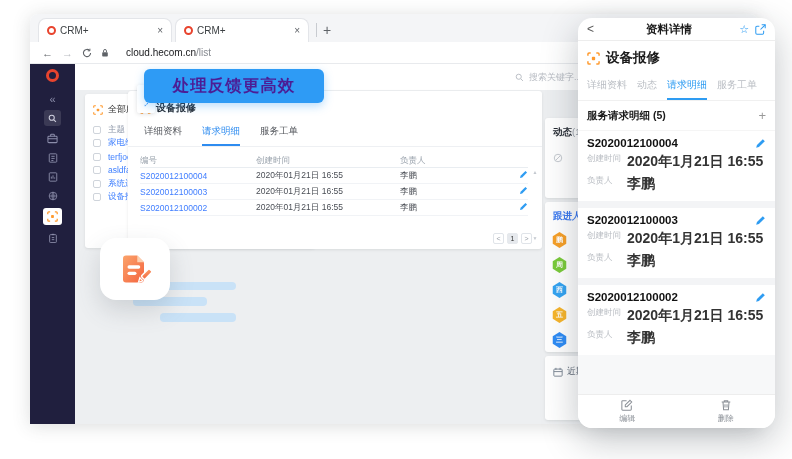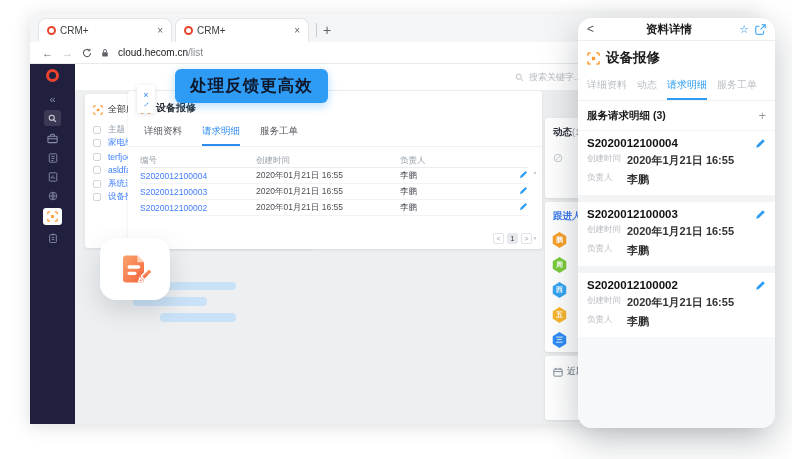--- a/index.html
+++ b/index.html
@@ -13,21 +13,21 @@
   .tab { width:134px; height:24px; background:#fff; border:1px solid #e3e5e9; border-bottom:none;
          border-radius:8px 8px 0 0; display:flex; align-items:center; gap:4px; padding:0 8px; margin-right:3px; }
   .favring { width:9px; height:9px; border:2.5px solid #e8442e; border-radius:50%; flex:none; }
   .tabtitle { flex:1; font-size:10px; color:#3c4043; }
   .tabx { font-size:10px; color:#5f6368; }
   .tabdiv { width:1px; height:14px; background:#c8cbd0; margin:0 6px 5px 4px; }
   .newtab { font-size:14px; color:#5f6368; margin-bottom:4px; }
   .urlbar { height:22px; background:#fff; border-bottom:1px solid #e8eaed; display:flex; align-items:center; gap:9px; padding:0 12px; }
   .navarr { font-size:11px; color:#5f6368; }
   .navarr.dim { color:#b9bcc1; }
-  .urltext { font-size:10px; color:#202124; }
+  .urltext { font-size:10px; color:#202124;margin-left:8px; }
   .urltext .path { color:#85898f; }
 
   
   .appwrap { display:flex; height:360px; }
   .sidebar { width:45px; background:#201f3e; display:flex; flex-direction:column; align-items:center; padding-top:5px; gap:6px; }
   .logoring { width:13px; height:13px; border:3.2px solid #e8442e; border-radius:50%; margin-bottom:6px; }
   .collapse { color:#8b8daa; font-size:11px; line-height:10px; }
   .sidebox { width:17px; height:16px; background:rgba(255,255,255,.12); border-radius:3px; display:flex; align-items:center; justify-content:center; }
   .sideicon { height:13px; display:flex; align-items:center; justify-content:center; }
   .sideactive { width:19px; height:17px; background:#fff; border-radius:3px; display:flex; align-items:center; justify-content:center; }
@@ -91,22 +91,22 @@
 
   
   .sk { position:absolute; background:#c9e2f7; border-radius:4px; height:8px; z-index:1; }
   .sk1 { left:85px; top:218px; width:76px; }
   .sk2 { left:58px; top:233px; width:74px; height:9px; }
   .sk3 { left:85px; top:249px; width:76px; height:9px; }
   .doccard { position:absolute; left:25px; top:174px; width:70px; height:62px; background:#fff; border-radius:16px;
              box-shadow:0 10px 24px rgba(80,90,100,.20); display:flex; align-items:center; justify-content:center; z-index:5; }
 
   
-  .callout { position:absolute; left:175px; top:69px; width:153px; height:34px; background:#2e9bf5; border-radius:6px;
-             color:#0f172a; font-size:16.5px; font-weight:bold; letter-spacing:1px; display:flex; align-items:center; justify-content:center;
+  .callout { position:absolute; left:144px; top:69px; width:180px; height:34px; background:#2e9bf5; border-radius:6px;
+             color:#4c1d95; font-size:16.5px; font-weight:bold; letter-spacing:1px; display:flex; align-items:center; justify-content:center;
              z-index:60; box-shadow:0 3px 10px rgba(46,155,245,.35); }
 
   
   .phone { position:absolute; left:578px; top:18px; width:197px; height:410px; background:#fff; border-radius:14px;
            box-shadow:0 12px 36px rgba(33,43,54,.28); z-index:100; overflow:hidden; display:flex; flex-direction:column; }
   .p-status { height:17px; display:flex; align-items:center; gap:3px; padding:5px 9px 0; font-size:8.5px; color:#222; }
   .p-status .sq { width:5px; height:5px; background:#444; margin-left:2px; }
   .p-status .right { margin-left:auto; display:flex; align-items:center; gap:3px; }
   .p-status .volte { font-size:6px; color:#333; }
   .p-nav { height:22px; display:flex; align-items:center; padding:0 9px; gap:6px; }
@@ -120,21 +120,21 @@
   .p-tab { padding-bottom:6px; }
   .p-tab.active { color:#2e9cf2; border-bottom:2px solid #2e9cf2; }
   .p-sec { display:flex; justify-content:space-between; align-items:center; padding:7px 9px; border-bottom:1px solid #f5f5f5; }
   .p-sec-title { font-size:10.5px; font-weight:bold; color:#1a1a1a; }
   .p-add { font-size:13px; color:#999; font-weight:normal; }
   .p-card { padding:6px 9px 8px; }
   .p-card-top { display:flex; justify-content:space-between; align-items:center; }
   .p-id { font-size:11.5px; font-weight:bold; color:#111; }
   .p-meta { display:flex; margin-top:4px; }
   .p-label { width:40px; font-size:8.5px; color:#b9bdc3; flex:none; }
-  .p-val { font-size:11px; color:#333; font-weight:bold; }
+  .p-val { font-size:14px; color:#333; font-weight:bold; }
   .p-gap { height:7px; background:#f3f4f6; }
   .p-end { text-align:center; font-size:10.5px; color:#333; padding:10px 0 12px; }
   .p-fill { flex:1; background:#f7f8f9; }
   .p-bottom { height:34px; border-top:1px solid #ededed; background:#fff; display:flex; }
   .p-act { flex:1; display:flex; flex-direction:column; align-items:center; justify-content:center; gap:2px; }
   .p-act-label { font-size:8px; color:#8a8f96; }
 </style>
 </head>
 <body>
 
@@ -420,21 +420,21 @@
         </svg>
       <span class="p-head-title">设备报修</span>
     </div>
     <div class="p-tabs">
       <span class="p-tab">详细资料</span>
       <span class="p-tab">动态</span>
       <span class="p-tab active">请求明细</span>
       <span class="p-tab">服务工单</span>
     </div>
     <div class="p-sec">
-      <span class="p-sec-title">服务请求明细 (3)</span>
+      <span class="p-sec-title">服务请求明细 (5)</span>
       <span class="p-add">+</span>
     </div>
 
     <div class="p-card">
       <div class="p-card-top">
         <span class="p-id">S2020012100004</span>
         <svg viewBox="0 0 14 14" width="11" height="11">
             <path d="M10 1.5l2.5 2.5L5 11.5 1.5 12.5 2.5 9z" fill="#2E9CF2"></path>
           </svg>
       </div>
@@ -476,14 +476,29 @@
           <span class="p-label">创建时间</span>
           <span class="p-val">2020年1月21日 16:55</span>
         </div>
       <div class="p-meta">
           <span class="p-label">负责人</span>
           <span class="p-val">李鹏</span>
         </div>
     </div>
 
     <div class="p-fill"></div>
+    <div class="p-bottom">
+      <div class="p-act">
+        <svg viewBox="0 0 14 14" width="12" height="12" fill="none" stroke="#8A8F96" stroke-width="1.2">
+            <path d="M12 7.5V12a1 1 0 0 1-1 1H2a1 1 0 0 1-1-1V3a1 1 0 0 1 1-1h4.5"></path>
+            <path d="M10.5 1.5l2 2L7 9H5V7z"></path>
+          </svg>
+        <span class="p-act-label">编辑</span>
+      </div>
+      <div class="p-act">
+        <svg viewBox="0 0 14 14" width="12" height="12" fill="none" stroke="#8A8F96" stroke-width="1.2">
+            <path d="M2 3.5h10M5 3.5V2h4v1.5M3.5 3.5l.7 9h5.6l.7-9M5.8 6v4M8.2 6v4"></path>
+          </svg>
+        <span class="p-act-label">删除</span>
+      </div>
+    </div>
   </div>
 </div>
 
 </body></html>

